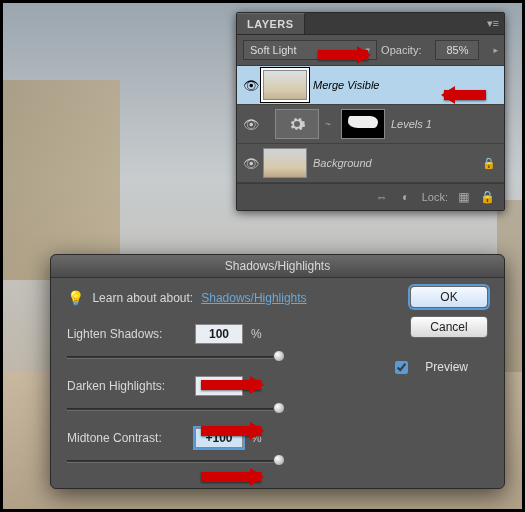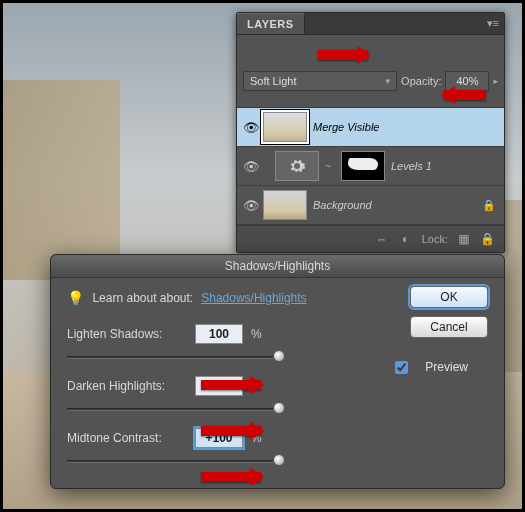--- a/index.html
+++ b/index.html
@@ -41,31 +41,30 @@
   }
   .layers-tab {
     padding:4px 10px; background:#535353; border-top:1px solid #6a6a6a;
     border-right:1px solid #2a2a2a; font-weight:bold; color:#d8d8d8;
     letter-spacing:0.5px;
   }
   .layers-menu-btn {
     margin-left:auto; width:22px; text-align:center; color:#aaa; cursor:pointer;
   }
   .layers-toolbar {
-    display:flex; align-items:center; gap:4px; padding:16px 6px;
+    display:flex; align-items:center; gap:4px; padding:5px 6px;
     border-bottom:1px solid #3a3a3a;
-    margin-top:20px;
   }
   .blend-select {
     flex:1; background:#5a5a5a; border:1px solid #3a3a3a; color:#ddd;
     height:20px; display:flex; align-items:center; padding:0 6px;
     justify-content:space-between; position:relative;
   }
   .blend-select::after { content:"▾"; color:#aaa; font-size:9px; }
-  .opacity-group { display:flex; align-items:center; gap:4px;justify-content:flex-end; }
+  .opacity-group { display:flex; align-items:center; gap:14px;justify-content:flex-end; }
   .opacity-field {
     width:44px; height:20px; background:#5a5a5a; border:1px solid #3a3a3a;
     color:#ddd; display:flex; align-items:center; justify-content:center;
   }
   .layer-row {
     display:flex; align-items:center; padding:4px 6px; gap:6px;
     border-bottom:1px solid #404040; min-height:38px;
   }
   .layer-row.selected { background:#b3d4eb; color:#000; }
   .eye { width:14px; text-align:center; font-size:13px; cursor:pointer; }
@@ -166,21 +165,21 @@
     <div class="layers-tab">LAYERS</div>
     <div class="layers-menu-btn">▾≡</div>
   </div>
   <div class="layers-toolbar">
     <div class="blend-select">
       <span>Soft Light</span>
     </div>
     <div class="opacity-group">
       <span>Opacity:</span>
       <div class="opacity-field">
-        <span>40%</span>
+        <span>85%</span>
       </div>
       <span style="font-size:9px;color:#aaa;">▸</span>
     </div>
   </div>
 
   <div class="layer-row selected">
     <span class="eye">👁</span>
     <div class="thumb merge"></div>
     <span class="layer-name">Merge Visible</span>
   </div>

